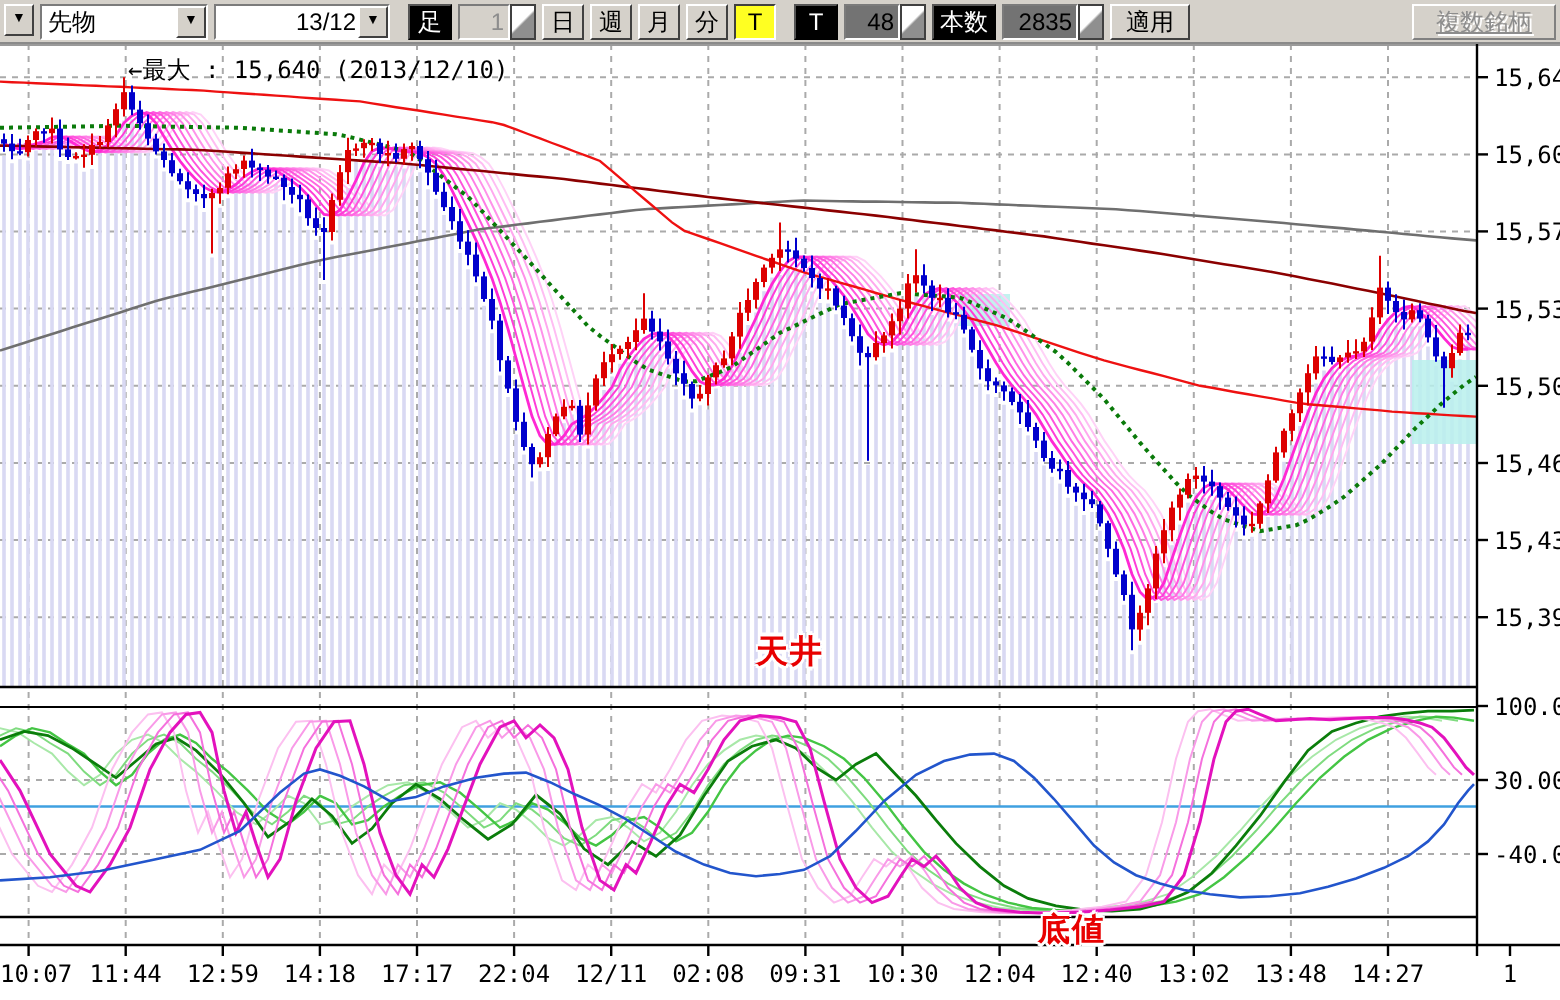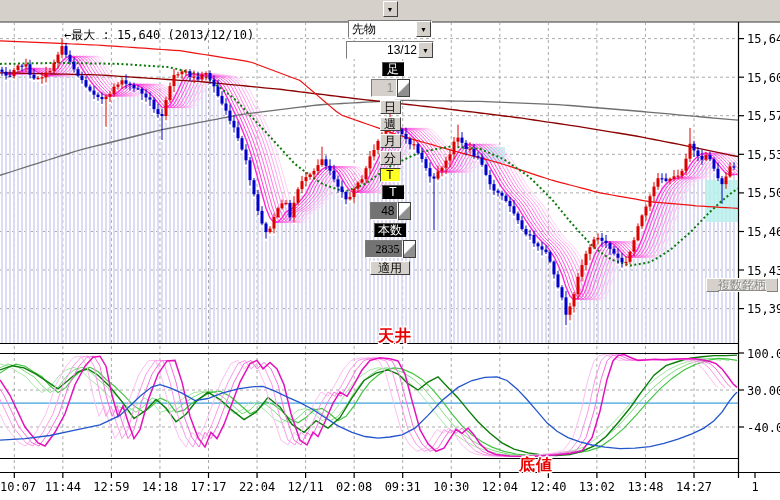--- a/index.html
+++ b/index.html
@@ -1,21 +1,21 @@
 <!DOCTYPE html>
 <html><head>
 <meta charset="utf-8">
 <style>
   html,body{margin:0;padding:0;background:#fff;}
   #app{position:relative;width:780px;height:500px;overflow:hidden;background:#fff;
        font-family:"Liberation Sans",sans-serif;}
   
   .toolbar{position:absolute;left:0;top:0;width:780px;height:22px;background:#d5d1ca;
            border-bottom:1px solid #8a8a8a;display:flex;align-items:center;box-sizing:border-box;
-           padding:1px 2px;gap:3px;font-size:12px;flex-direction:column;}
+           padding:1px 2px;gap:3px;font-size:12px;}
   .combo{display:flex;height:18px;background:#fff;border:1px solid;border-color:#7b7b7b #fff #fff #7b7b7b;box-sizing:border-box;}
   .combo .ct{flex:1;padding:1px 3px;white-space:nowrap;overflow:hidden;font-size:12px;line-height:14px;}
   .drop{width:15px;height:16px;background:#d5d1ca;border:1px solid;border-color:#fff #404040 #404040 #fff;
         box-sizing:border-box;display:flex;align-items:center;justify-content:center;font-size:7px;color:#000;}
   .drop::after{content:"▼";}
   .frag{width:15px;height:18px;display:flex;align-items:flex-start;}
   .btn{height:18px;background:#d5d1ca;border:1px solid;border-color:#fff #404040 #404040 #fff;
        box-sizing:border-box;display:flex;align-items:center;justify-content:center;padding:0 3px;
        font-size:12px;line-height:12px;color:#000;}
   .btn-black{background:#000;color:#fff;border-color:#555 #000 #000 #555;}
@@ -729,21 +729,21 @@
           <text x="596.8999999999999" y="491" text-anchor="middle" style="font-family:&quot;DejaVu Sans Mono&quot;,&quot;Liberation Mono&quot;,monospace;font-size:12px;fill:#000;">13:02</text>
           <line x1="645.4499999999999" y1="472" x2="645.4499999999999" y2="478" stroke="#000" stroke-width="1.2"></line>
           <text x="645.4499999999999" y="491" text-anchor="middle" style="font-family:&quot;DejaVu Sans Mono&quot;,&quot;Liberation Mono&quot;,monospace;font-size:12px;fill:#000;">13:48</text>
           <line x1="693.9999999999999" y1="472" x2="693.9999999999999" y2="478" stroke="#000" stroke-width="1.2"></line>
           <text x="693.9999999999999" y="491" text-anchor="middle" style="font-family:&quot;DejaVu Sans Mono&quot;,&quot;Liberation Mono&quot;,monospace;font-size:12px;fill:#000;">14:27</text>
           <line x1="755" y1="472" x2="755" y2="478" stroke="#000" stroke-width="1.2"></line>
           <text x="755" y="491" text-anchor="middle" style="font-family:&quot;DejaVu Sans Mono&quot;,&quot;Liberation Mono&quot;,monospace;font-size:12px;fill:#000;">1</text>
         </g>
       </svg>
     <div class="ann" style="left:64px;top:27px;">←最大 : 15,640 (2013/12/10)</div>
-    <div class="redlab" style="left:378px;top:326px;">天井</div>
+    <div class="redlab" style="left:378px;top:316px;">天井</div>
     <div class="redlab" style="left:519px;top:455px;">底値</div>
   </div>
 
   <div class="toolbar">
     <div class="frag">
         <span class="drop"></span>
       </div>
     <div class="combo" style="width:84px;">
       <span class="ct">先物</span>
       <span class="drop"></span>
@@ -762,19 +762,19 @@
     <div class="btn" style="width:21px;">月</div>
     <div class="btn" style="width:21px;">分</div>
     <div class="btn btn-yellow" style="width:21px;">T</div>
     <div class="btn btn-black mleft" style="width:22px;">T</div>
     <div class="spin">
       <span class="sfield" style="width:28px;">48</span>
       <span class="sbtn"></span>
     </div>
     <div class="btn btn-black" style="width:32px;">本数</div>
     <div class="spin">
-      <span class="sfield" style="width:38px;font-family:Liberation Serif, serif;">2835</span>
+      <span class="sfield" style="width:38px;">2835</span>
       <span class="sbtn"></span>
     </div>
     <div class="btn" style="width:40px;">適用</div>
     <div class="btn btn-disabled pushR">複数銘柄</div>
   </div>
 </div>
 
 </body></html>

